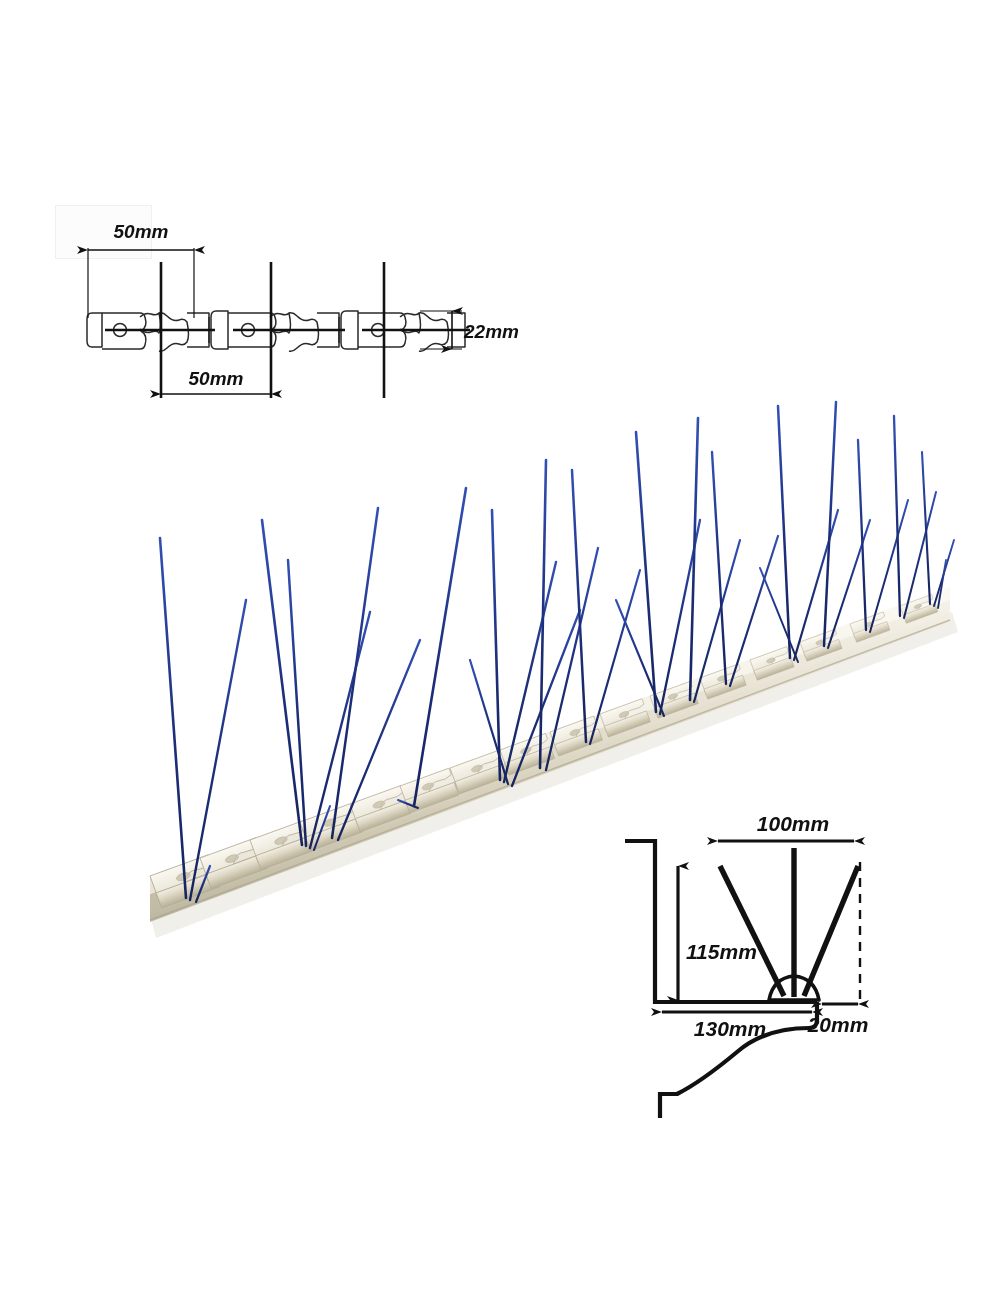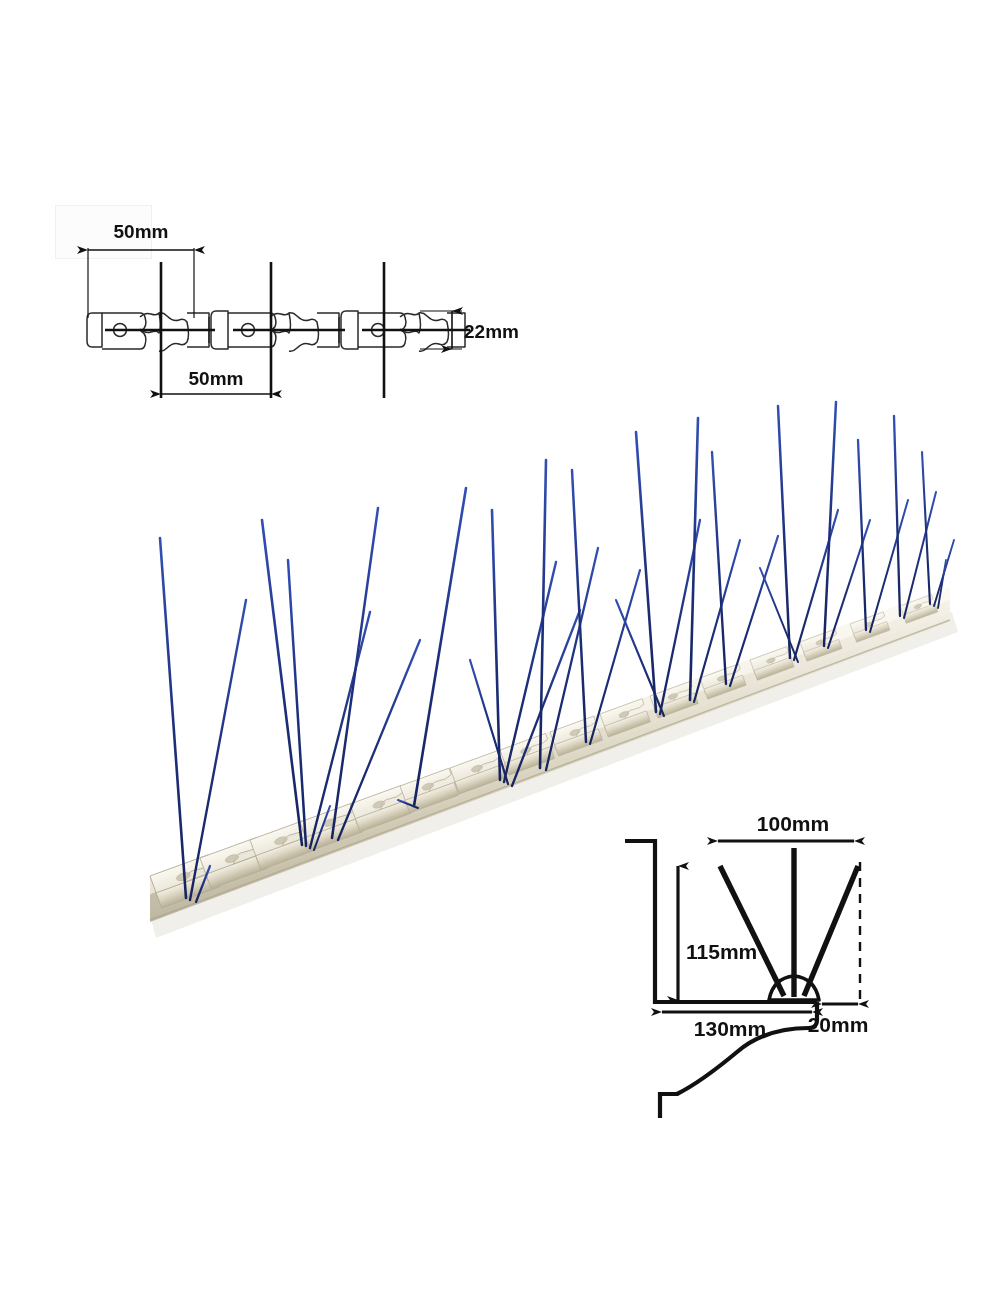--- a/index.html
+++ b/index.html
@@ -6,20 +6,21 @@
   html,body{margin:0;padding:0;background:#fff;}
   body{
     font-family:"Liberation Sans", sans-serif;
     -webkit-font-smoothing:antialiased;
   }
   #page{
     position:relative;
     width:1000px;height:1293px;
     background:#ffffff;
     overflow:hidden;
+    font-style:italic;
   }
   .layer{position:absolute;top:0;left:0;width:1000px;height:1293px;}
   svg{display:block;}
   .dimtext{
     font-family:"Liberation Sans", sans-serif;
     font-weight:700;
     fill:#111111;
   }
   .scanbox{
     position:absolute;

